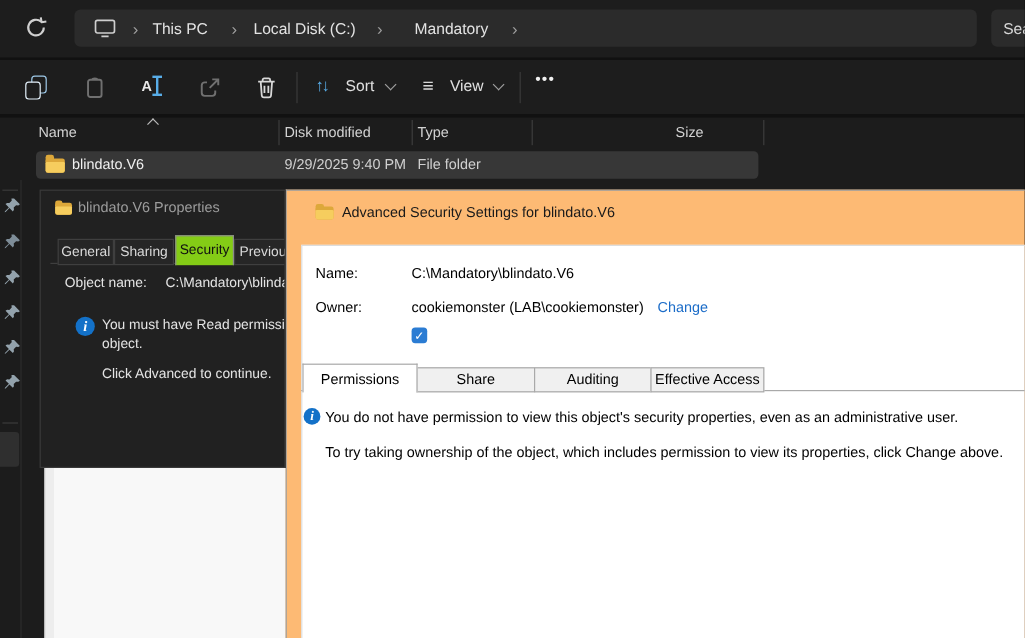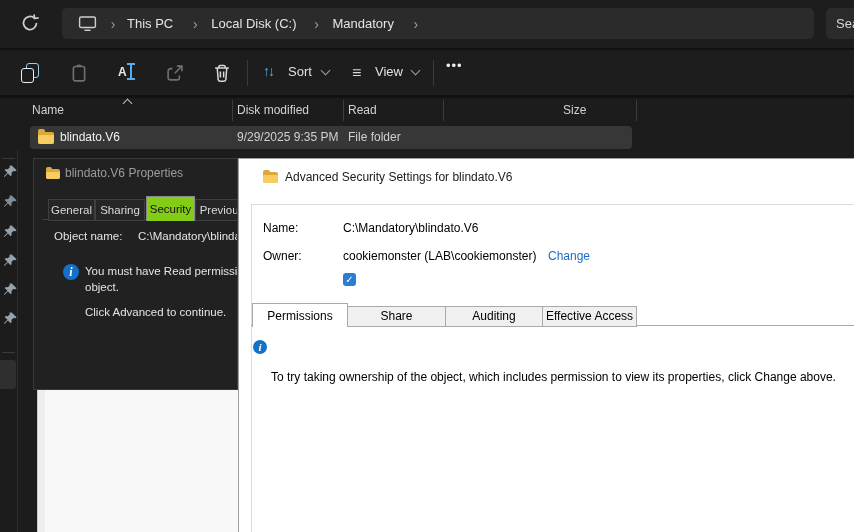--- a/index.html
+++ b/index.html
@@ -57,21 +57,21 @@
   .info{border-radius:50%;background:var(--info_blue,#1371c8);color:#fff;
     display:flex;align-items:center;justify-content:center;
     font-family:"Liberation Serif",serif;font-style:italic;font-weight:bold;}
   .info::after{content:"i";}
 
   
   .backdrop{left:37px;top:390px;width:201px;height:142px;background:#f8f8f8;border-left:1px solid #c9c9c9;}
   .backdrop .strip{position:absolute;left:0;top:0;width:7px;height:100%;background:#ededed;}
 
   
-  .advdlg{left:238px;top:158px;width:616px;height:374px;background:#ffffff;
+  .advdlg{left:238px;top:158px;width:616px;height:374px;background:#fdba74;
     border-left:1px solid #9e9e9e;border-top:1px solid #9e9e9e;color:#000;font-size:12px;}
   .advdlg .panel{position:absolute;left:12px;top:45px;width:610px;height:335px;
     background:#fff;border:1px solid #dcdcdc;}
   .advlabel{position:absolute;color:#000;font-size:12px;}
   .advvalue{position:absolute;color:#000;font-size:12px;}
   .link{color:var(--accent_link,#1b6cc8);cursor:pointer;}
   .checkbox{position:absolute;width:13px;height:13px;background:var(--checkbox_fill,#2b7cd3);
     border-radius:3px;color:#fff;display:flex;align-items:center;justify-content:center;}
   .checkbox::after{content:"\2713";font-size:10px;}
   .tabline-l{position:absolute;left:12px;top:166px;width:604px;height:1px;background:#a9a9a9;}
@@ -103,21 +103,21 @@
     <div class="abs addrbar">
       <svg style="margin-left:16px" width="19" height="17" viewBox="0 0 19 17">
         <rect x="1.6" y="2" width="15.8" height="10.5" rx="1.6" fill="none" stroke="#cfcfcf" stroke-width="1.4"></rect>
         <path d="M6.5 15.3h6" stroke="#cfcfcf" stroke-width="1.4"></path>
       </svg>
       <span class="bc-chev" style="margin-left:8px"></span>
       <span class="crumb" style="margin-left:6px">This PC</span>
       <span class="bc-chev" style="margin-left:14px"></span>
       <span class="crumb" style="margin-left:8px">Local Disk (C:)</span>
       <span class="bc-chev" style="margin-left:12px"></span>
-      <span class="crumb" style="margin-left:8px">Mandatory</span>
+      <span class="crumb" style="margin-left:21px">Mandatory</span>
       <span class="bc-chev" style="margin-left:14px"></span>
     </div>
     <div class="abs searchbox">
       <span>Sea</span>
     </div>
   </div>
   <div class="abs seam" style="left:0;top:48px;width:854px;height:2px"></div>
 
   <div class="abs toolbar">
     
@@ -162,33 +162,33 @@
     <span class="tdiv" style="left:433px"></span>
     <span class="more-ico" style="left:446px"></span>
   </div>
   <div class="abs seam" style="left:0;top:95px;width:854px;height:3px"></div>
 
   <span class="colhead" style="left:32px">Name</span>
   <span class="caret-up"></span>
   <span class="coldiv" style="left:232px"></span>
   <span class="colhead" style="left:237px">Disk modified</span>
   <span class="coldiv" style="left:343px"></span>
-  <span class="colhead" style="left:348px">Read</span>
+  <span class="colhead" style="left:348px">Type</span>
   <span class="coldiv" style="left:443px"></span>
   <span class="colhead" style="left:563px">Size</span>
   <span class="coldiv" style="left:636px"></span>
 
   <div class="abs filerow">
     <span class="folder" style="left:8px;top:3px;width:16px;height:15px">
         <i class="tab"></i>
         <i class="back"></i>
         <i class="front"></i>
       </span>
     <span class="cell" style="left:30px;color:#f0f0f0">blindato.V6</span>
-    <span class="cell" style="left:207px">9/29/2025 9:35 PM</span>
+    <span class="cell" style="left:207px">9/29/2025 9:40 PM</span>
     <span class="cell" style="left:318px">File folder</span>
   </div>
 
   <span class="navline" style="top:158px"></span>
   <svg class="pin" style="top:164px" viewBox="0 0 16 16">
       <path d="M9.3 1.5l5.2 5.2-1.4 1-2-.2-2.1 2.1.2 2-1 1.4-3-3-3.4 3.5-.8.2.2-.8L4.7 9.4l-3-3 1.4-1 2 .2 2.1-2.1-.2-2z" fill="#93a2ac"></path>
     </svg>
   <svg class="pin" style="top:194px" viewBox="0 0 16 16">
       <path d="M9.3 1.5l5.2 5.2-1.4 1-2-.2-2.1 2.1.2 2-1 1.4-3-3-3.4 3.5-.8.2.2-.8L4.7 9.4l-3-3 1.4-1 2 .2 2.1-2.1-.2-2z" fill="#7e8d98"></path>
     </svg>
@@ -232,20 +232,21 @@
 
     <span class="checkbox" style="left:104px;top:114px"></span>
 
     <span class="tabline-l"></span>
     <span class="ltab active" style="left:13px;width:94px">Permissions</span>
     <span class="ltab" style="left:108px;width:97px">Share</span>
     <span class="ltab" style="left:206px;width:96px">Auditing</span>
     <span class="ltab" style="left:303px;width:93px">Effective Access</span>
 
     <span class="abs info" style="left:14px;top:181px;width:14px;height:14px;font-size:11px"></span>
+    <span class="abs nowrap" style="left:32px;top:182px;font-size:12px;color:#000">You do not have permission to view this object's security properties, even as an administrative user.</span>
     <span class="abs nowrap" style="left:32px;top:211px;font-size:12px;color:#000">To try taking ownership of the object, which includes permission to view its properties, click Change above.</span>
   </div>
 
   <div class="abs propdlg">
     <span class="folder" style="left:12px;top:8px;width:14px;height:12px">
         <i class="tab"></i>
         <i class="back"></i>
         <i class="front"></i>
       </span>
     <span class="proptitle nowrap">blindato.V6 Properties</span>

